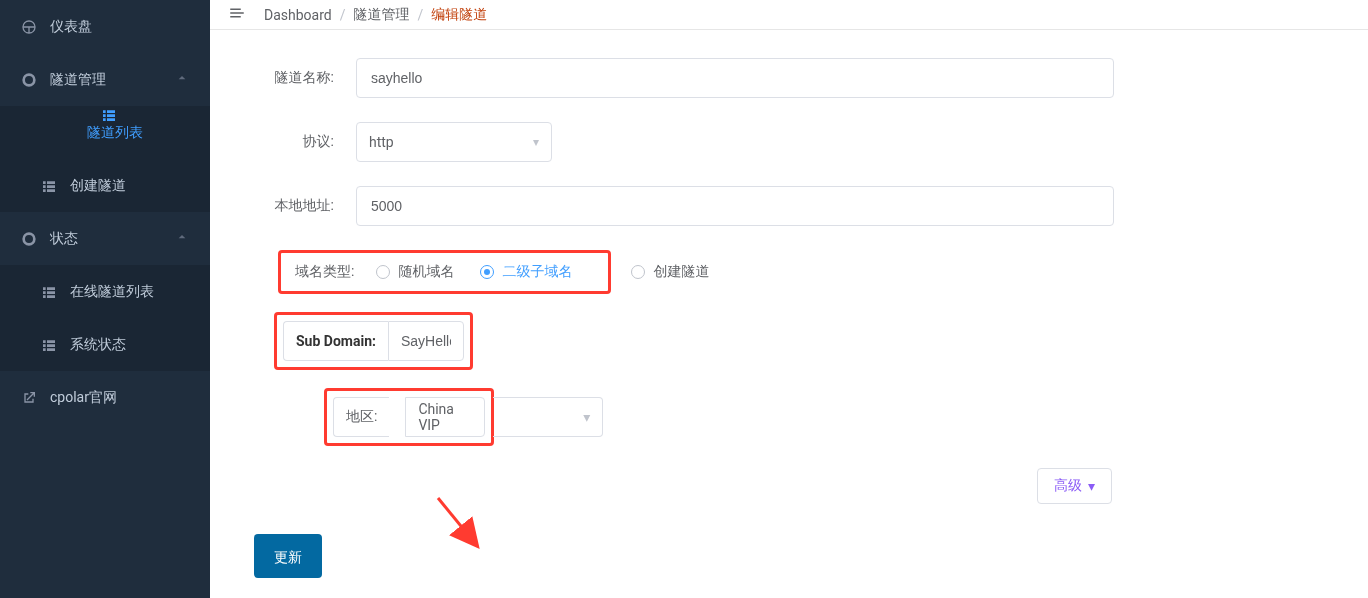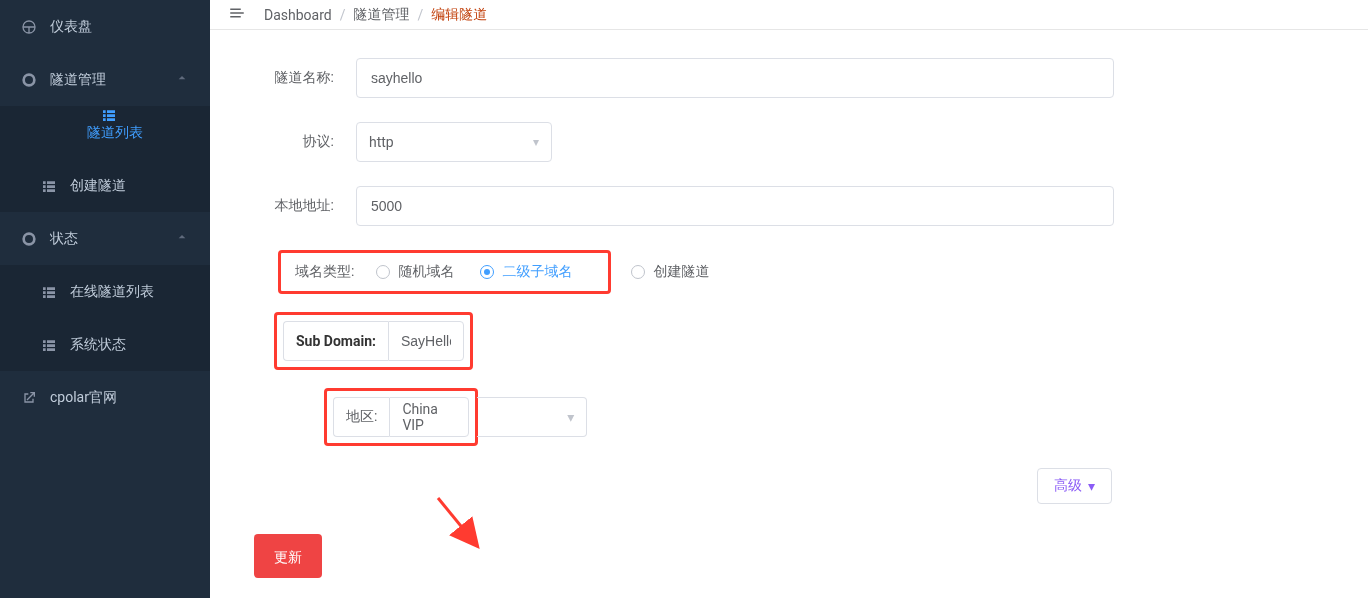--- a/index.html
+++ b/index.html
@@ -41,33 +41,33 @@
     
     
     .highlight-box { border: 3px solid #ff3b30; border-radius: 4px; padding: 10px 14px; display: inline-flex; align-items: center; }
     .highlight-wrap { margin-bottom: 18px; display: flex; align-items: center; }
     .highlight-wrap .form-label-inline { white-space: nowrap; color: #606266; font-size: 14px; }
     
     .hl-domain-type { margin-left: 52px; gap: 6px; padding: 10px 36px 10px 14px; }
     .hl-subdomain { margin-left: 48px; padding: 6px 6px; gap: 0; }
     .hl-subdomain .sd-label { display: inline-flex; align-items: center; height: 40px; border: 1px solid #dcdfe6; border-right: none; border-radius: 4px 0 0 4px; padding: 17px 12px; font-weight: 700; color: #333; }
     .hl-subdomain .sd-input { height: 40px; border: 1px solid #dcdfe6; border-left: 1px solid #dcdfe6; border-radius: 0 4px 4px 0; padding: 0 12px; font-size: 14px; color: #606266; width: 76px; background: #fff; text-align: center; }
-    .hl-region { margin-left: 98px; padding: 6px; display: inline-flex; align-items: stretch; }
+    .hl-region { margin-left: 98px; padding: 6px; display: inline-flex; align-items: stretch; gap: 16px; }
     .hl-region .rg-label { display: inline-flex; align-items: center; height: 40px; border: 1px solid #dcdfe6; border-right: none; border-radius: 4px 0 0 4px; padding: 0 12px; color: #606266; }
     .hl-region .rg-val { display: inline-flex; align-items: center; height: 40px; border: 1px solid #dcdfe6; border-radius: 0 4px 4px 0; padding: 0 12px; color: #606266; width: 80px; }
     .region-select-ext { display: inline-flex; align-items: center; height: 40px; border: 1px solid #dcdfe6; border-left: none; border-radius: 0 4px 4px 0; padding: 0 12px; color: #c0c4cc; margin-left: -1px; width: 110px; justify-content: flex-end; cursor: pointer; }
     
     .region-row-wrap { display: flex; align-items: center; margin-bottom: 22px; }
     
     
     .adv-row { display: flex; justify-content: flex-end; padding-right: 240px; }
     .btn-advanced { height: 36px; border: 1px solid #dcdfe6; border-radius: 4px; padding: 0 16px; background: #fff; color: #8b5cf6; cursor: pointer; display: inline-flex; align-items: center; gap: 6px; font-size: 14px; }
     
     
-    .btn-update { margin-top: 30px; margin-left: 28px; height: 44px; padding: 15px 20px; background: #ef4444; color: #fff; border: none; border-radius: 4px; font-size: 14px; cursor: pointer; }
+    .btn-update { margin-top: 30px; margin-left: 28px; height: 44px; padding: 15px 20px; background: #0369a1; color: #fff; border: none; border-radius: 4px; font-size: 14px; cursor: pointer; }
     
     
     .arrow-annot { position: absolute; left: 220px; top: 460px; pointer-events: none; }
     .arrow-annot svg { width: 60px; height: 70px; }
     .chev-up-icon svg { transform: rotate(180deg); }
     
     
     .sidebar svg { fill: #8a94a6; }
     .sidebar-item.sub.active svg { fill: #409eff; }
   </style>

